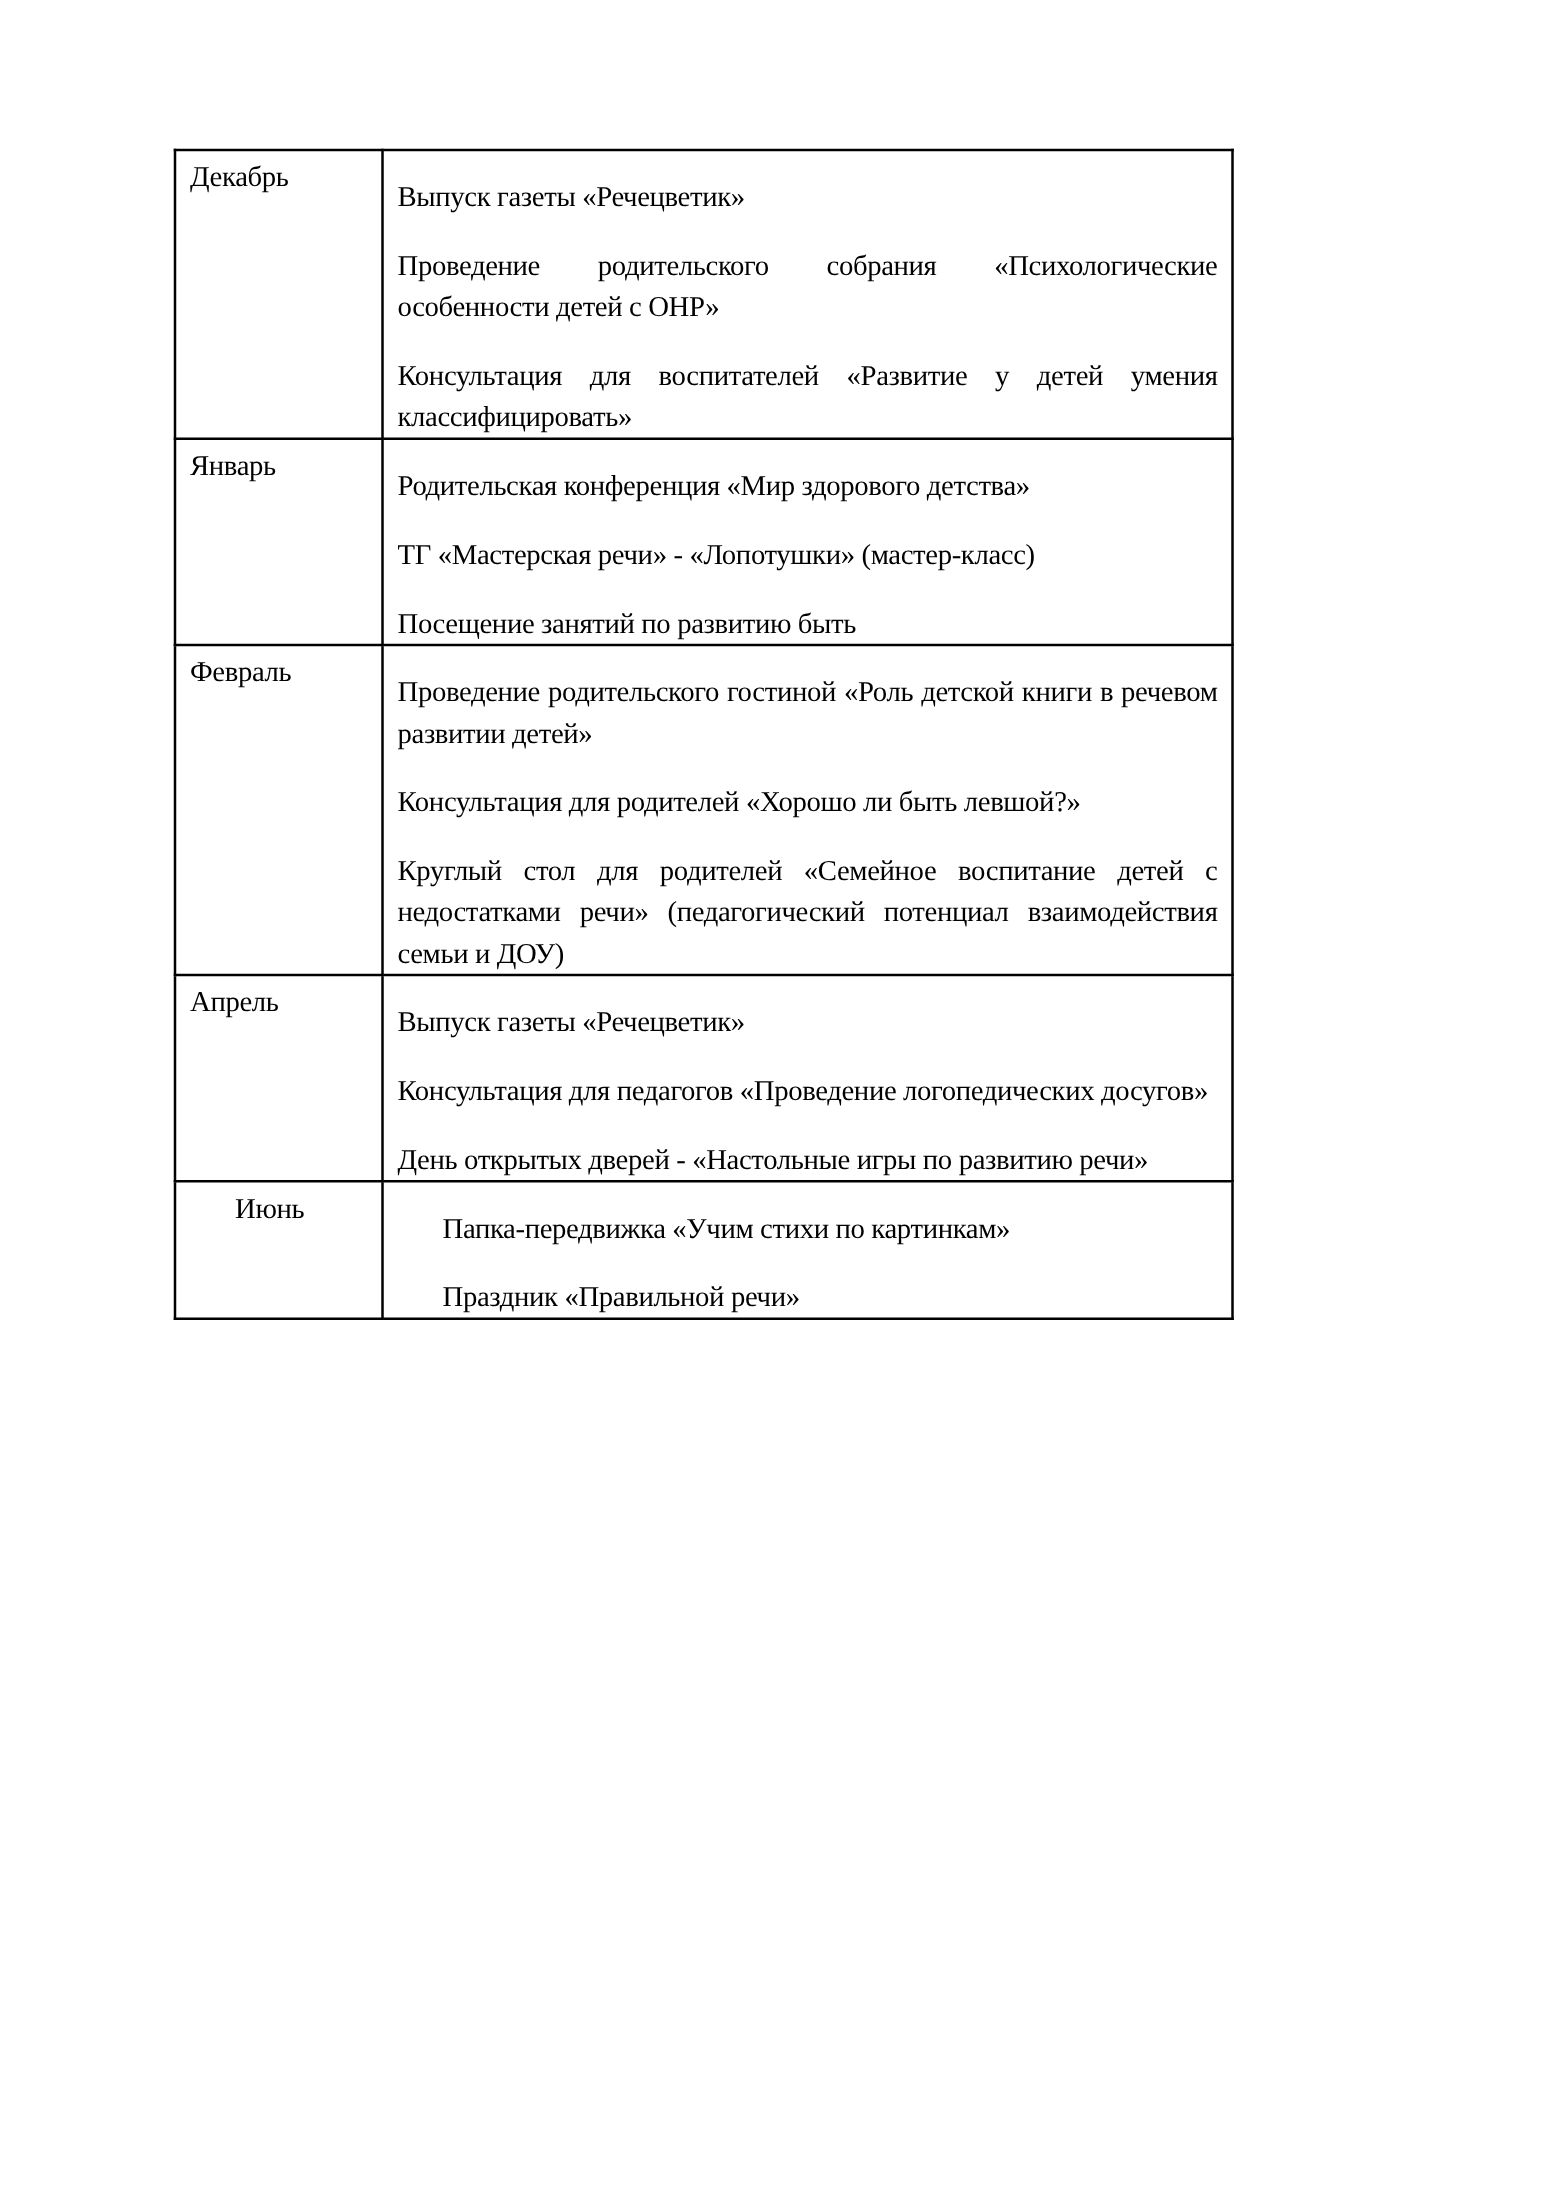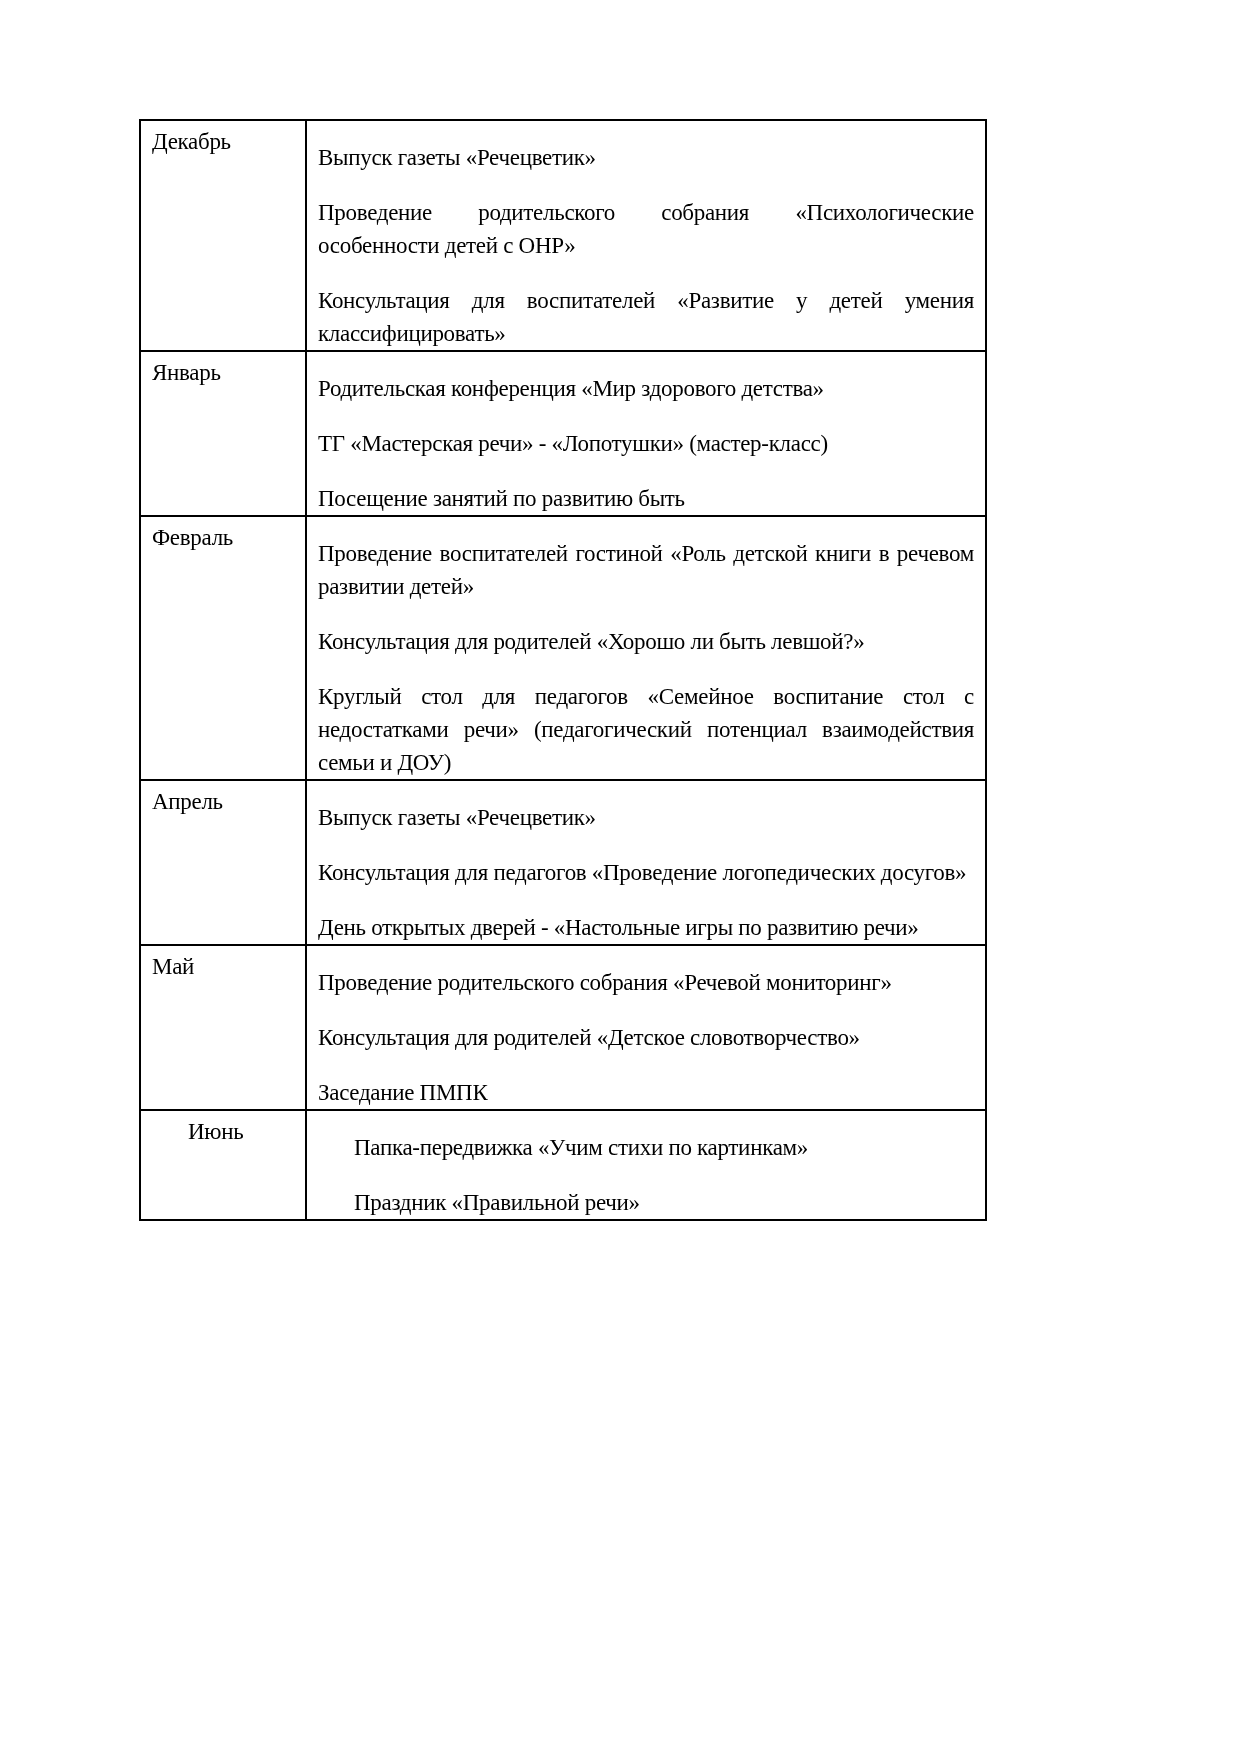--- a/index.html
+++ b/index.html
@@ -100,47 +100,35 @@
             <span class="event">Посещение занятий по развитию быть</span>
           </div>
         </td>
       </tr>
       <tr class="row-feb">
         <td class="month">
           <span class="month-label">Февраль</span>
         </td>
         <td class="events">
           <div class="events-inner">
-            <span class="event">Проведение воспитателей гостиной «Роль детской книги в речевом развитии детей»</span>
+            <span class="event">Проведение родительского гостиной «Роль детской книги в речевом развитии детей»</span>
             <span class="event">Консультация для родителей «Хорошо ли быть левшой?»</span>
-            <span class="event">Круглый стол для педагогов «Семейное воспитание стол с недостатками речи» (педагогический потенциал взаимодействия семьи и ДОУ)</span>
+            <span class="event">Круглый стол для родителей «Семейное воспитание детей с недостатками речи» (педагогический потенциал взаимодействия семьи и ДОУ)</span>
           </div>
         </td>
       </tr>
       <tr class="row-apr">
         <td class="month">
           <span class="month-label">Апрель</span>
         </td>
         <td class="events">
           <div class="events-inner">
             <span class="event">Выпуск газеты «Речецветик»</span>
             <span class="event">Консультация для педагогов «Проведение логопедических досугов»</span>
             <span class="event">День открытых дверей - «Настольные игры по развитию речи»</span>
-          </div>
-        </td>
-      </tr>
-      <tr class="row-may">
-        <td class="month">
-          <span class="month-label">Май</span>
-        </td>
-        <td class="events">
-          <div class="events-inner">
-            <span class="event">Проведение родительского собрания «Речевой мониторинг»</span>
-            <span class="event">Консультация для родителей «Детское словотворчество»</span>
-            <span class="event">Заседание ПМПК</span>
           </div>
         </td>
       </tr>
       <tr class="row-jun">
         <td class="month">
           <span class="month-label">Июнь</span>
         </td>
         <td class="events">
           <div class="events-inner">
             <span class="event">Папка-передвижка «Учим стихи по картинкам»</span>

